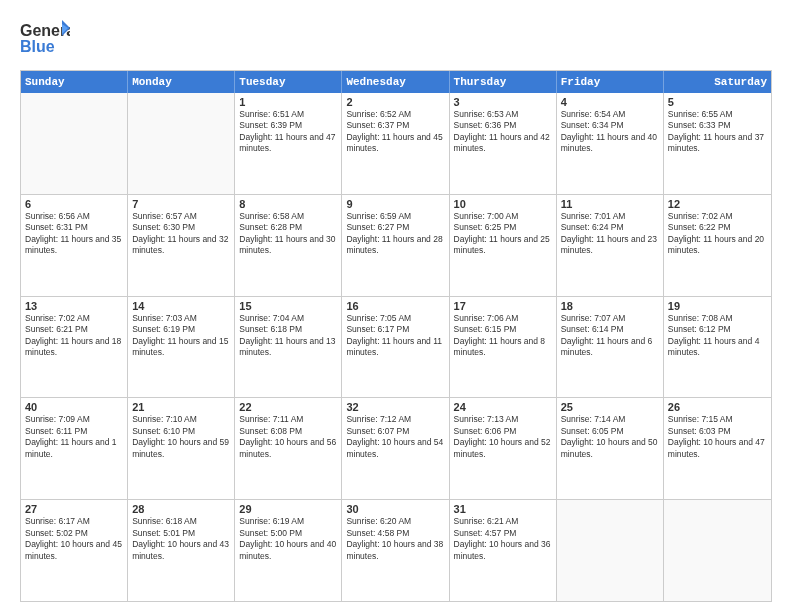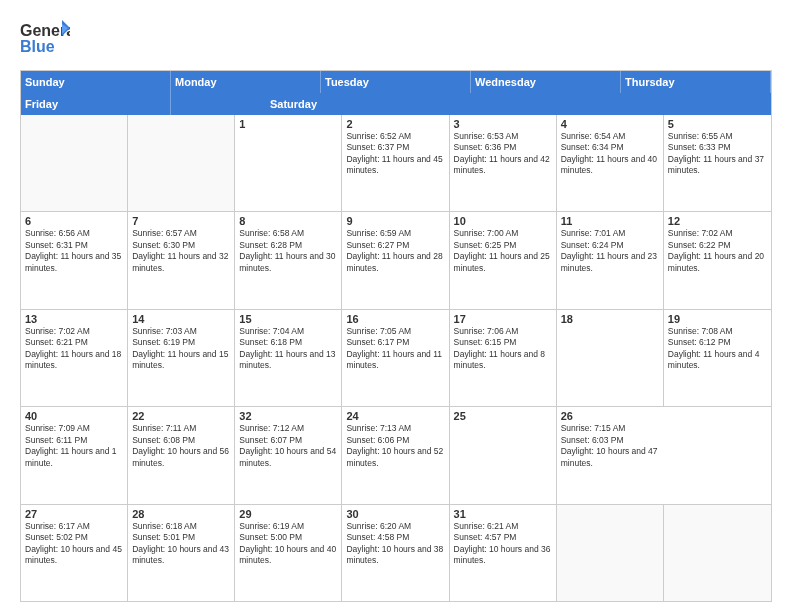--- a/index.html
+++ b/index.html
@@ -36,22 +36,23 @@
       color: #555;
     }
     .calendar {
       flex: 1;
       display: flex;
       flex-direction: column;
       border: 1px solid #ccc;
     }
     .cal-header {
       display: grid;
-      grid-template-columns: repeat(5, 1fr);
+      grid-template-columns: repeat(7, 1fr);
       background: #3a7bd5;
+      font-family: Liberation Mono, monospace;
     }
     .cal-header-cell {
       color: #fff;
       font-size: 11px;
       font-weight: bold;
       padding: 5px 4px;
       text-align: left;
       border-right: 1px solid rgba(255,255,255,0.3);
     }
     .cal-header-cell:last-child { border-right: none; text-align: right; }
@@ -126,20 +127,21 @@
         <div class="cal-header-cell">Thursday</div>
         <div class="cal-header-cell">Friday</div>
         <div class="cal-header-cell">Saturday</div>
       </div>
     <div class="cal-body">
     <div class="cal-row">
           <div class="cal-cell empty"></div>
           <div class="cal-cell empty"></div>
           <div class="cal-cell">
             <span class="day-num">1</span>
+            <div class="info">Sunrise: 6:51 AM<br>Sunset: 6:39 PM<br>Daylight: 11 hours and 47 minutes.</div>
           </div>
           <div class="cal-cell">
             <span class="day-num">2</span>
             <div class="info">Sunrise: 6:52 AM<br>Sunset: 6:37 PM<br>Daylight: 11 hours and 45 minutes.</div>
           </div>
           <div class="cal-cell">
             <span class="day-num">3</span>
             <div class="info">Sunrise: 6:53 AM<br>Sunset: 6:36 PM<br>Daylight: 11 hours and 42 minutes.</div>
           </div>
           <div class="cal-cell">
@@ -197,45 +199,51 @@
           <div class="cal-cell">
             <span class="day-num">16</span>
             <div class="info">Sunrise: 7:05 AM<br>Sunset: 6:17 PM<br>Daylight: 11 hours and 11 minutes.</div>
           </div>
           <div class="cal-cell">
             <span class="day-num">17</span>
             <div class="info">Sunrise: 7:06 AM<br>Sunset: 6:15 PM<br>Daylight: 11 hours and 8 minutes.</div>
           </div>
           <div class="cal-cell">
             <span class="day-num">18</span>
+            <div class="info">Sunrise: 7:07 AM<br>Sunset: 6:14 PM<br>Daylight: 11 hours and 6 minutes.</div>
           </div>
           <div class="cal-cell">
             <span class="day-num">19</span>
             <div class="info">Sunrise: 7:08 AM<br>Sunset: 6:12 PM<br>Daylight: 11 hours and 4 minutes.</div>
           </div>
         </div>
         <div class="cal-row">
           <div class="cal-cell">
             <span class="day-num">40</span>
             <div class="info">Sunrise: 7:09 AM<br>Sunset: 6:11 PM<br>Daylight: 11 hours and 1 minute.</div>
           </div>
           <div class="cal-cell">
+            <span class="day-num">21</span>
+            <div class="info">Sunrise: 7:10 AM<br>Sunset: 6:10 PM<br>Daylight: 10 hours and 59 minutes.</div>
+          </div>
+          <div class="cal-cell">
             <span class="day-num">22</span>
             <div class="info">Sunrise: 7:11 AM<br>Sunset: 6:08 PM<br>Daylight: 10 hours and 56 minutes.</div>
           </div>
           <div class="cal-cell">
             <span class="day-num">32</span>
             <div class="info">Sunrise: 7:12 AM<br>Sunset: 6:07 PM<br>Daylight: 10 hours and 54 minutes.</div>
           </div>
           <div class="cal-cell">
             <span class="day-num">24</span>
             <div class="info">Sunrise: 7:13 AM<br>Sunset: 6:06 PM<br>Daylight: 10 hours and 52 minutes.</div>
           </div>
           <div class="cal-cell">
             <span class="day-num">25</span>
+            <div class="info">Sunrise: 7:14 AM<br>Sunset: 6:05 PM<br>Daylight: 10 hours and 50 minutes.</div>
           </div>
           <div class="cal-cell">
             <span class="day-num">26</span>
             <div class="info">Sunrise: 7:15 AM<br>Sunset: 6:03 PM<br>Daylight: 10 hours and 47 minutes.</div>
           </div>
         </div>
         <div class="cal-row">
           <div class="cal-cell">
             <span class="day-num">27</span>
             <div class="info">Sunrise: 6:17 AM<br>Sunset: 5:02 PM<br>Daylight: 10 hours and 45 minutes.</div>

